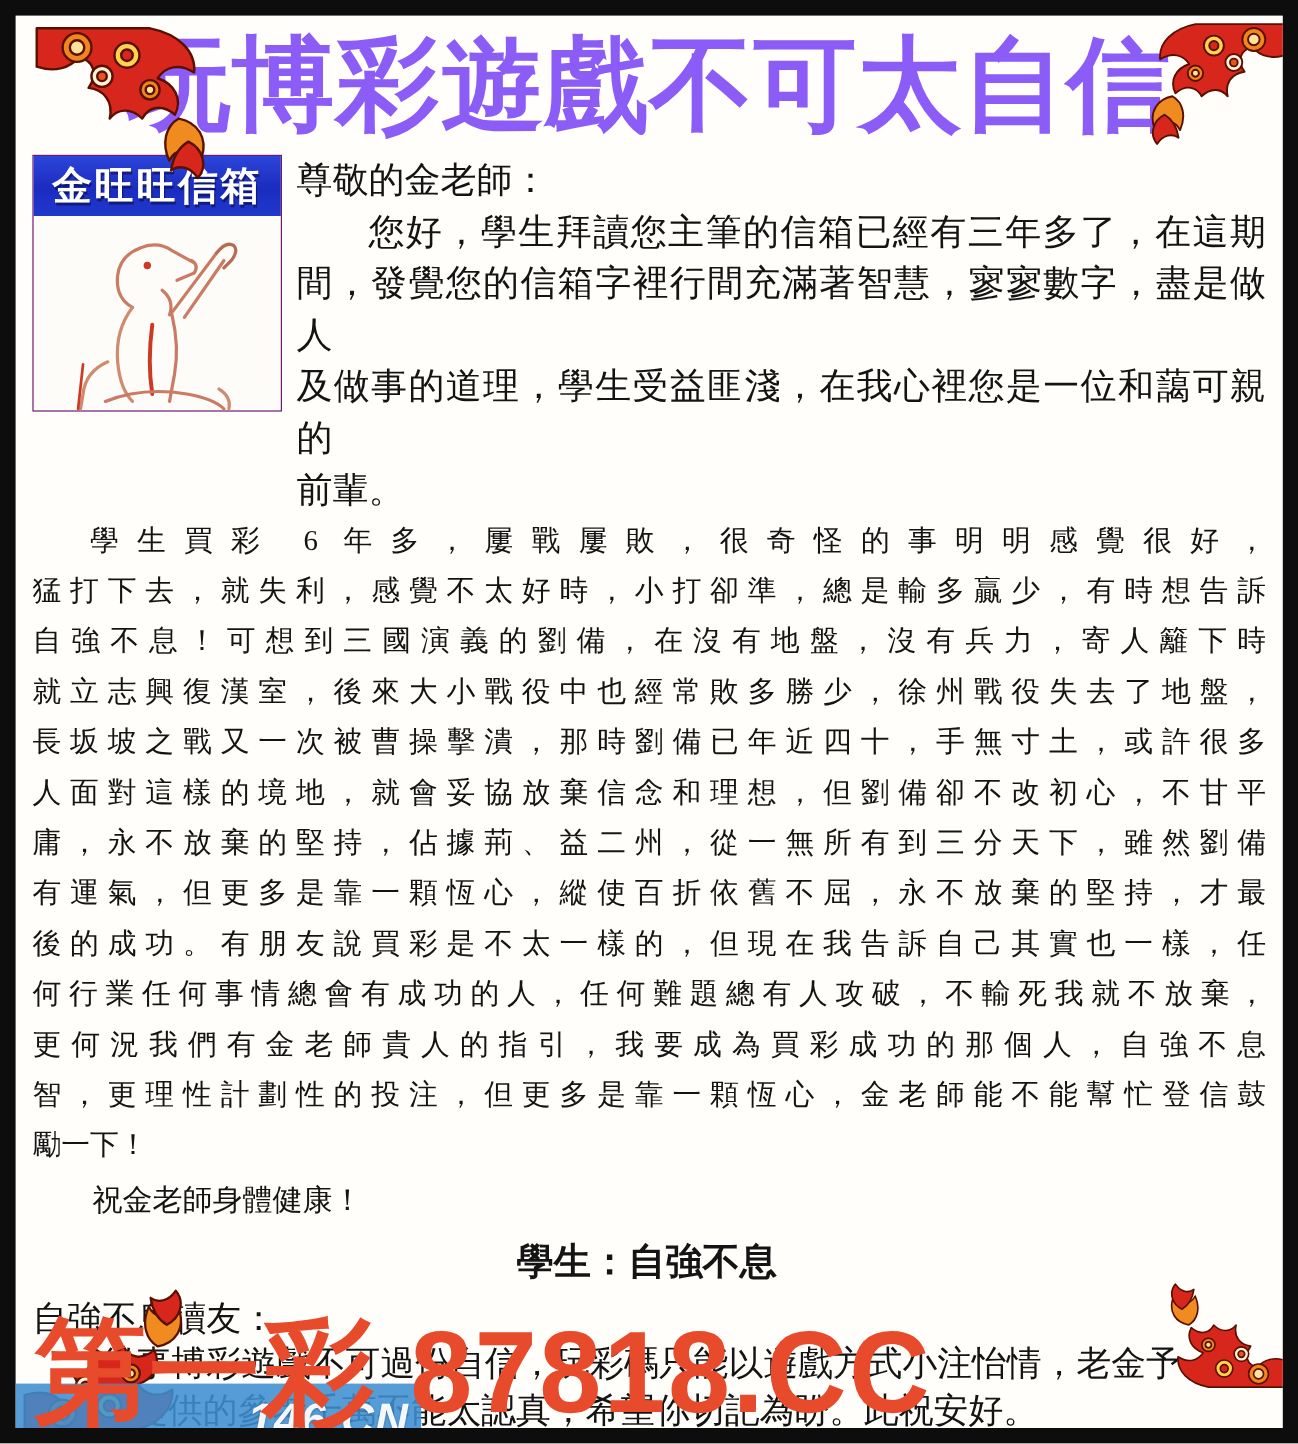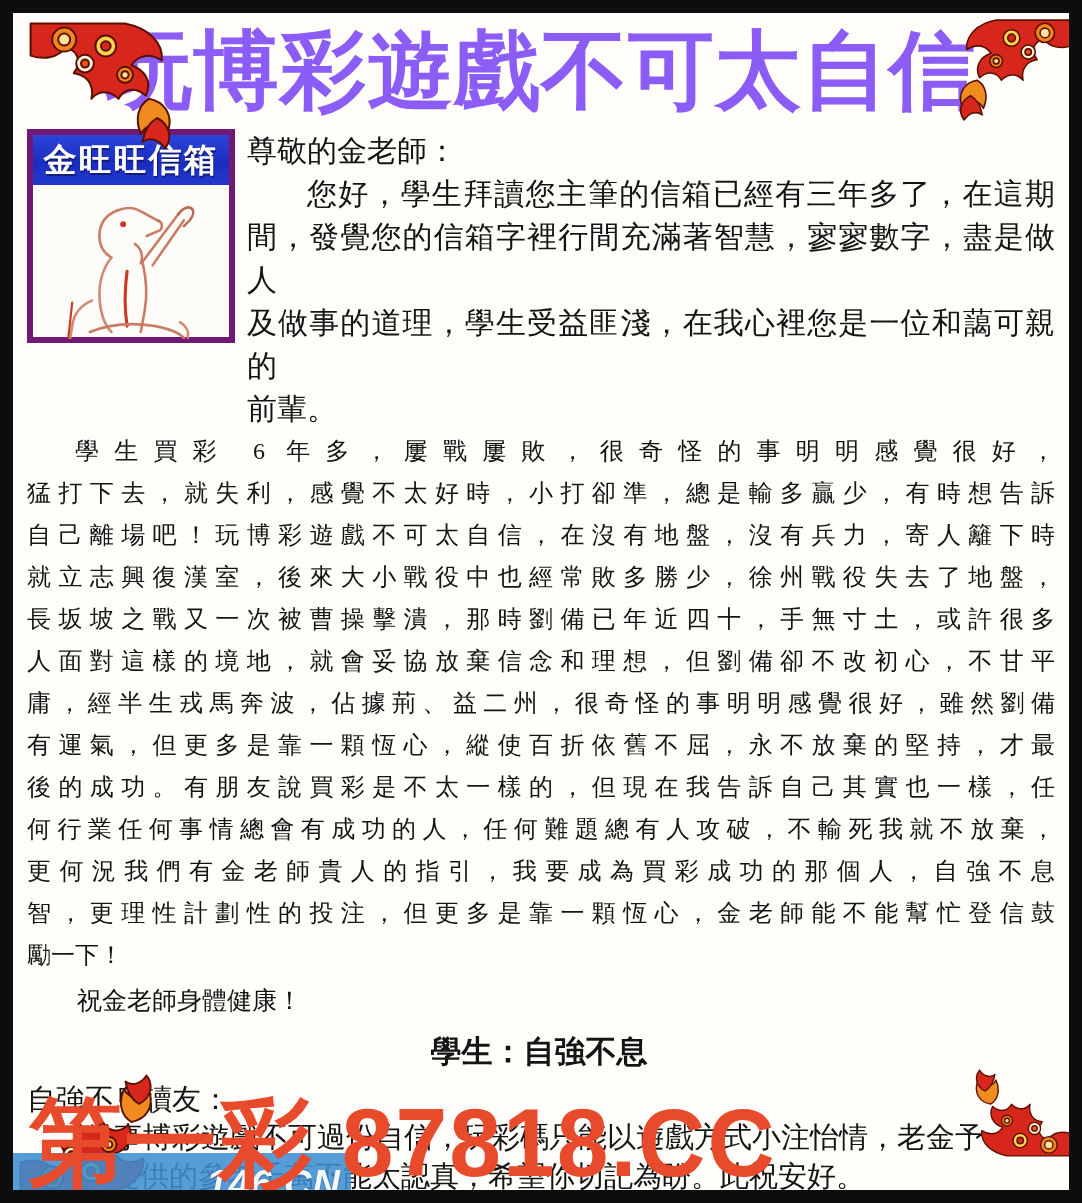--- a/index.html
+++ b/index.html
@@ -27,21 +27,21 @@
   .orn{position:absolute;z-index:2;}
   .orn svg{display:block;width:100%;height:100%;}
   .orn-tl{left:-2px;top:9px;width:196px;height:128px;}
   .orn-tr{right:-4px;top:-3px;width:128px;height:120px;transform:scaleX(-1);}
   .orn-br{right:-4px;bottom:2px;width:110px;height:150px;transform:scale(-1,-1);}
   .orn-bl{left:-4px;bottom:-4px;width:170px;height:120px;transform:scaleY(-1);z-index:2;}
   
   .letter-top{display:flex;gap:12px;margin-top:4px;}
   .mailbox{
     flex:none;width:208px;height:214px;
-    border:6px solid #701a75;background:#fdfcf8;
+    border:1px solid #701a75;background:#fdfcf8;
     box-sizing:border-box;display:flex;flex-direction:column;
   }
   .mailbox-header{
     height:50px;flex:none;
     background:linear-gradient(180deg,#2c45d8 0%,#1b2cc0 55%,#2038cc 100%);
     color:#ffffff;font-weight:bold;font-size:33px;letter-spacing:2px;
     display:flex;align-items:center;justify-content:center;
     font-family:"Liberation Sans", sans-serif;
     text-shadow:1px 2px 0 rgba(0,0,30,.45);
   }
@@ -166,25 +166,25 @@
         <div class="jl indent">您好，學生拜讀您主筆的信箱已經有三年多了，在這期</div>
         <div class="jl">間，發覺您的信箱字裡行間充滿著智慧，寥寥數字，盡是做人</div>
         <div class="jl">及做事的道理，學生受益匪淺，在我心裡您是一位和藹可親的</div>
         <div>前輩。</div>
       </div>
     </div>
 
     <div class="body-lines">
       <div class="jl indent">學生買彩 6 年多，屢戰屢敗，很奇怪的事明明感覺很好，</div>
       <div class="jl">猛打下去，就失利，感覺不太好時，小打卻準，總是輸多贏少，有時想告訴</div>
-      <div class="jl">自己離場吧！玩博彩遊戲不可太自信，在沒有地盤，沒有兵力，寄人籬下時</div>
+      <div class="jl">自強不息！可想到三國演義的劉備，在沒有地盤，沒有兵力，寄人籬下時</div>
       <div class="jl">就立志興復漢室，後來大小戰役中也經常敗多勝少，徐州戰役失去了地盤，</div>
       <div class="jl">長坂坡之戰又一次被曹操擊潰，那時劉備已年近四十，手無寸土，或許很多</div>
       <div class="jl">人面對這樣的境地，就會妥協放棄信念和理想，但劉備卻不改初心，不甘平</div>
-      <div class="jl">庸，經半生戎馬奔波，佔據荊、益二州，很奇怪的事明明感覺很好，雖然劉備</div>
+      <div class="jl">庸，永不放棄的堅持，佔據荊、益二州，從一無所有到三分天下，雖然劉備</div>
       <div class="jl">有運氣，但更多是靠一顆恆心，縱使百折依舊不屈，永不放棄的堅持，才最</div>
       <div class="jl">後的成功。有朋友說買彩是不太一樣的，但現在我告訴自己其實也一樣，任</div>
       <div class="jl">何行業任何事情總會有成功的人，任何難題總有人攻破，不輸死我就不放棄，</div>
       <div class="jl">更何況我們有金老師貴人的指引，我要成為買彩成功的那個人，自強不息</div>
       <div class="jl">智，更理性計劃性的投注，但更多是靠一顆恆心，金老師能不能幫忙登信鼓</div>
       <div>勵一下！</div>
     </div>
 
     <div class="closing">祝金老師身體健康！</div>
     <div class="sig1">學生：自強不息</div>

